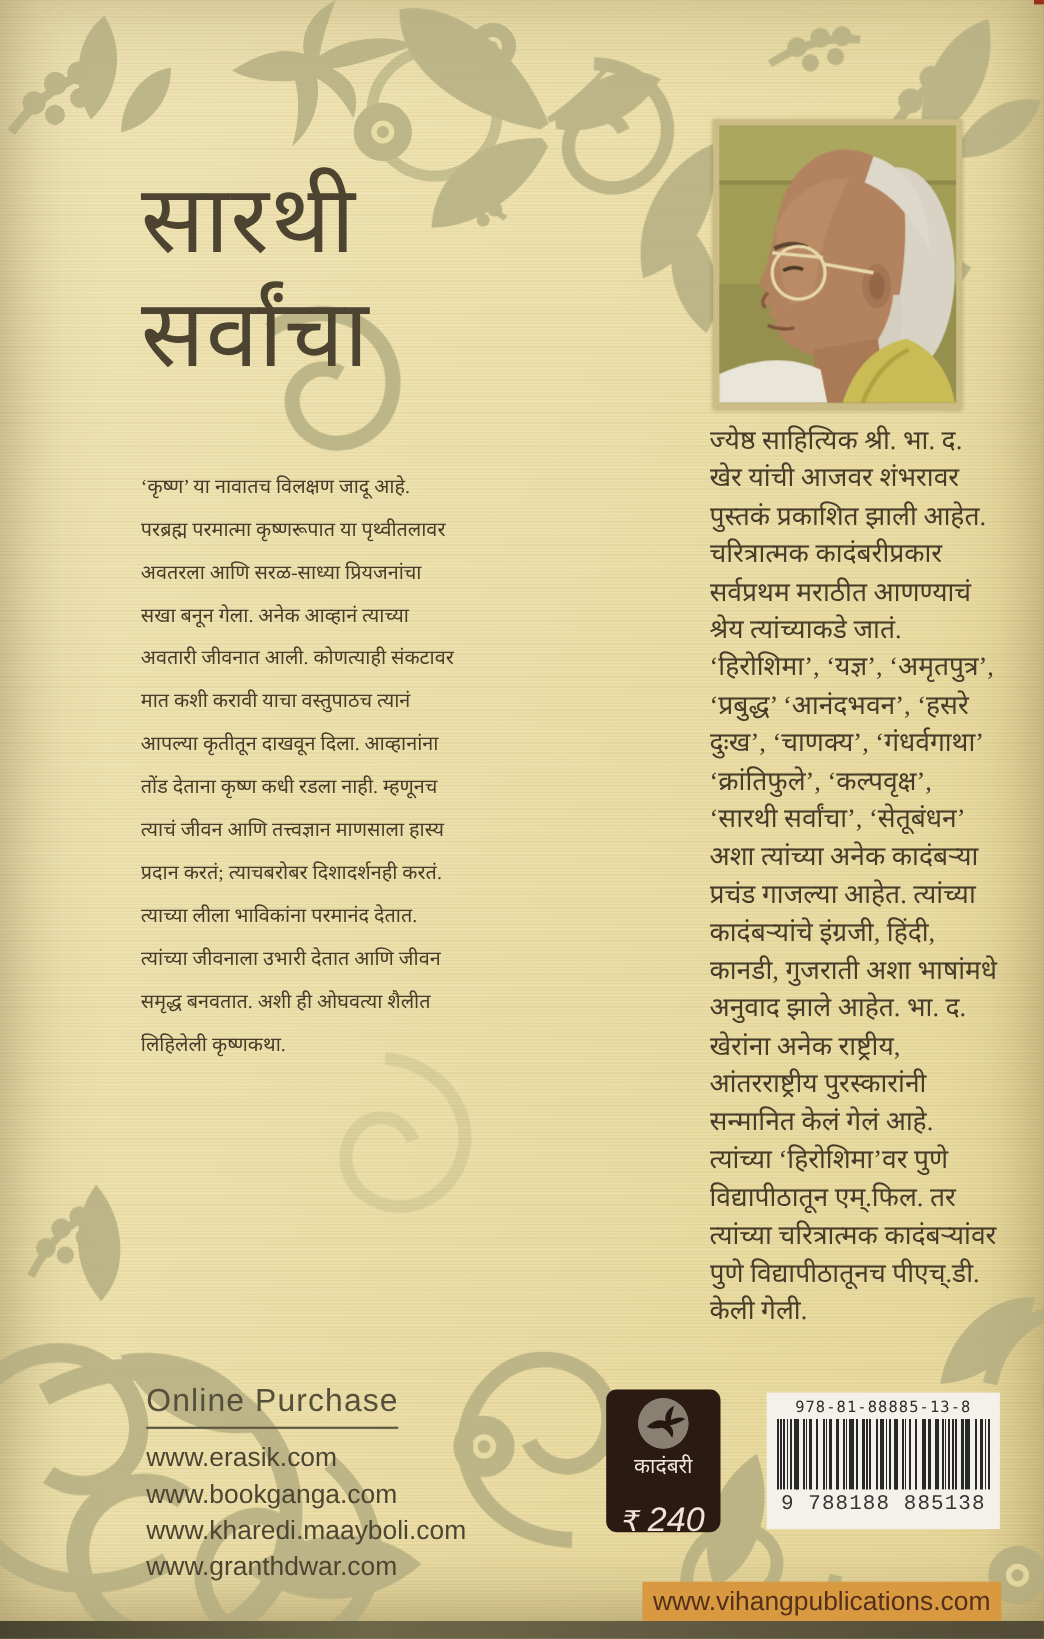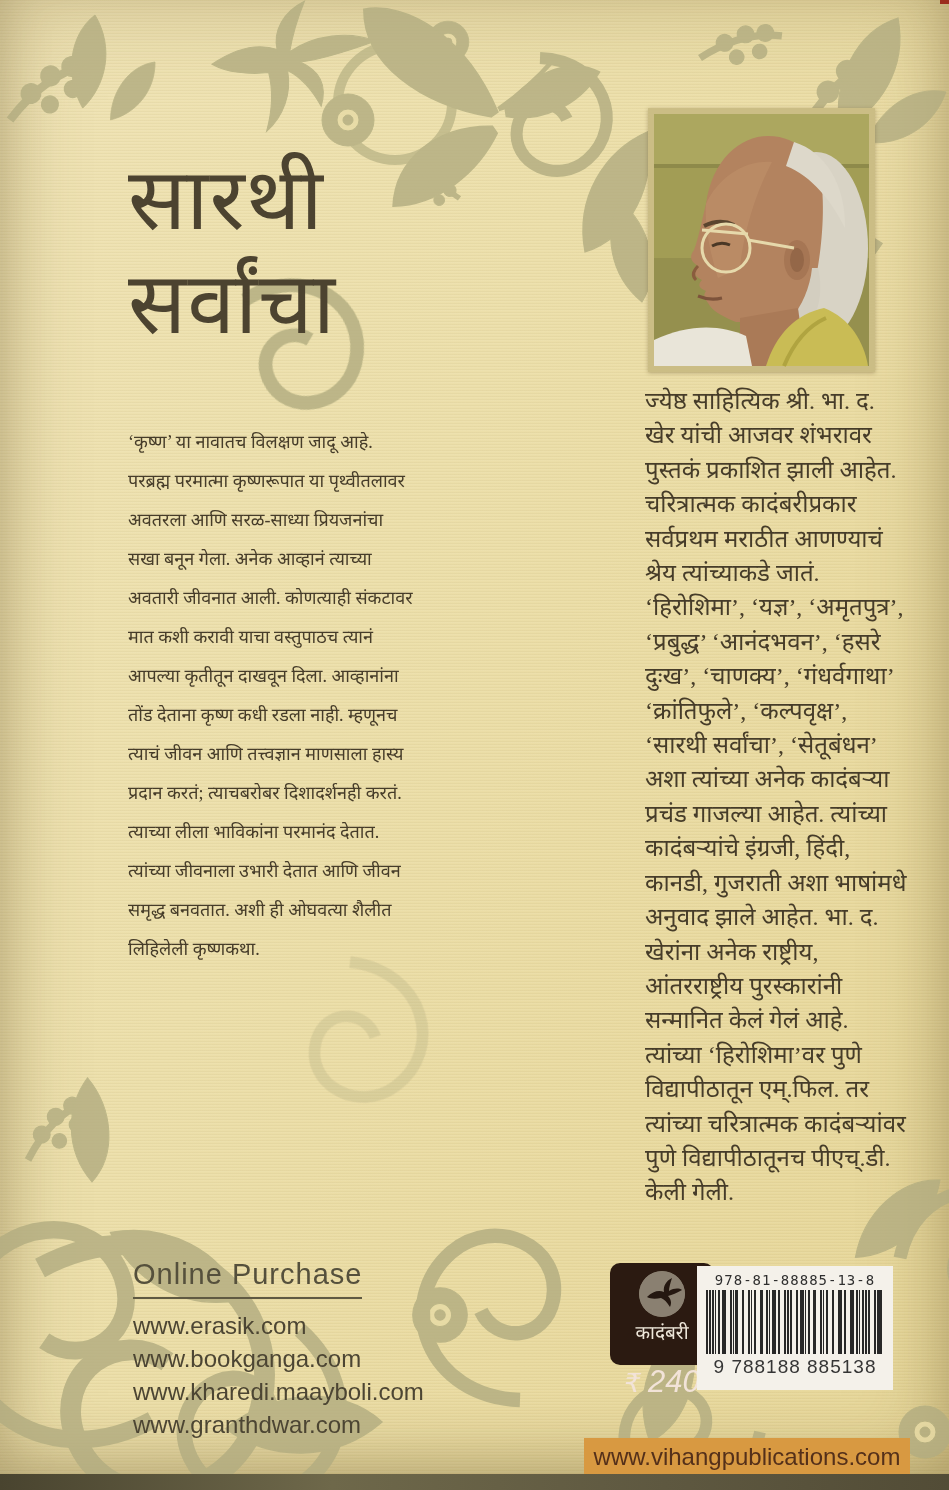--- a/index.html
+++ b/index.html
@@ -37,45 +37,45 @@
     white-space:pre-line;
   }
   .online{position:absolute;left:133px;top:1258px;font-family:"Liberation Sans","DejaVu Sans",sans-serif;}
   .op-head{
     font-size:29px;color:#55503c;letter-spacing:1px;
     border-bottom:2px solid #5f5942;padding-bottom:6px;margin-bottom:10px;
     display:inline-block;
   }
   .op-link{font-size:24px;line-height:33px;color:#4c4533;}
   .pubbox{
-    position:absolute;left:610px;top:1263px;width:104px;height:102px;
+    position:absolute;left:551px;top:1263px;width:104px;height:130px;
     background:#2b1a11;border-radius:10px;
     font-family:"Liberation Sans","DejaVu Sans",sans-serif;
   }
   .publogo{width:46px;height:46px;margin:8px auto 2px;border-radius:50%;background:#8a8071;overflow:hidden;}
   .pubcat{color:#efe8db;font-size:19px;text-align:center;font-family:"Liberation Serif","DejaVu Serif",serif;}
   .pubprice{color:#f2e3d8;font-size:31px;text-align:center;margin-top:19px;font-style:italic;}
   .pubprice .cur{font-size:26px;margin-right:7px;}
   .barcodebox{
-    position:absolute;left:697px;top:1266px;width:196px;height:124px;
+    position:absolute;left:697px;top:1266px;width:212px;height:124px;
     background:#f4f1ea;box-sizing:border-box;padding-top:6px;
   }
   .isbn{
     font-family:"DejaVu Sans Mono","Liberation Mono",monospace;
     font-size:14px;letter-spacing:1px;text-align:center;color:#2f2f2f;
   }
   .bars{
     height:64px;margin:2px 9px 0;
     background:
       repeating-linear-gradient(90deg,#282828 0 2px,rgba(0,0,0,0) 2px 6px),
       repeating-linear-gradient(90deg,#282828 0 1px,rgba(0,0,0,0) 1px 9px),
       repeating-linear-gradient(90deg,rgba(0,0,0,0) 0 3px,#282828 3px 5px,rgba(0,0,0,0) 5px 13px);
   }
   .ean{
-    font-family:Liberation Sans, sans-serif;
+    font-family:Liberation Mono, monospace;
     font-size:19px;letter-spacing:1px;text-align:center;color:#353535;margin-top:2px;
   }
   .pubstrip{
     position:absolute;left:584px;top:1438px;width:326px;height:38px;
     background:#d89941;color:#54301a;
     font-family:"Liberation Sans","DejaVu Sans",sans-serif;
     font-size:24px;text-align:center;line-height:38px;
   }
   .bottom-edge{
     position:absolute;left:0;bottom:0;width:949px;height:16px;

